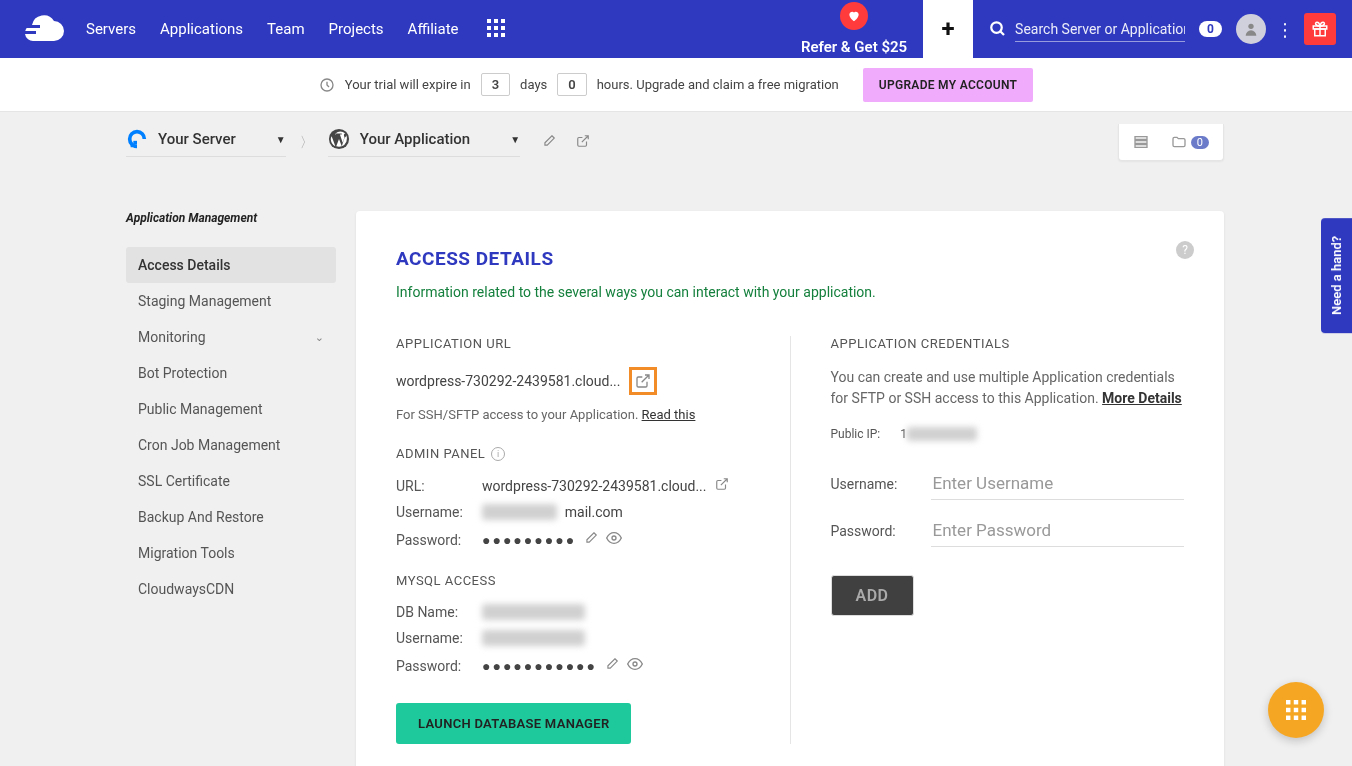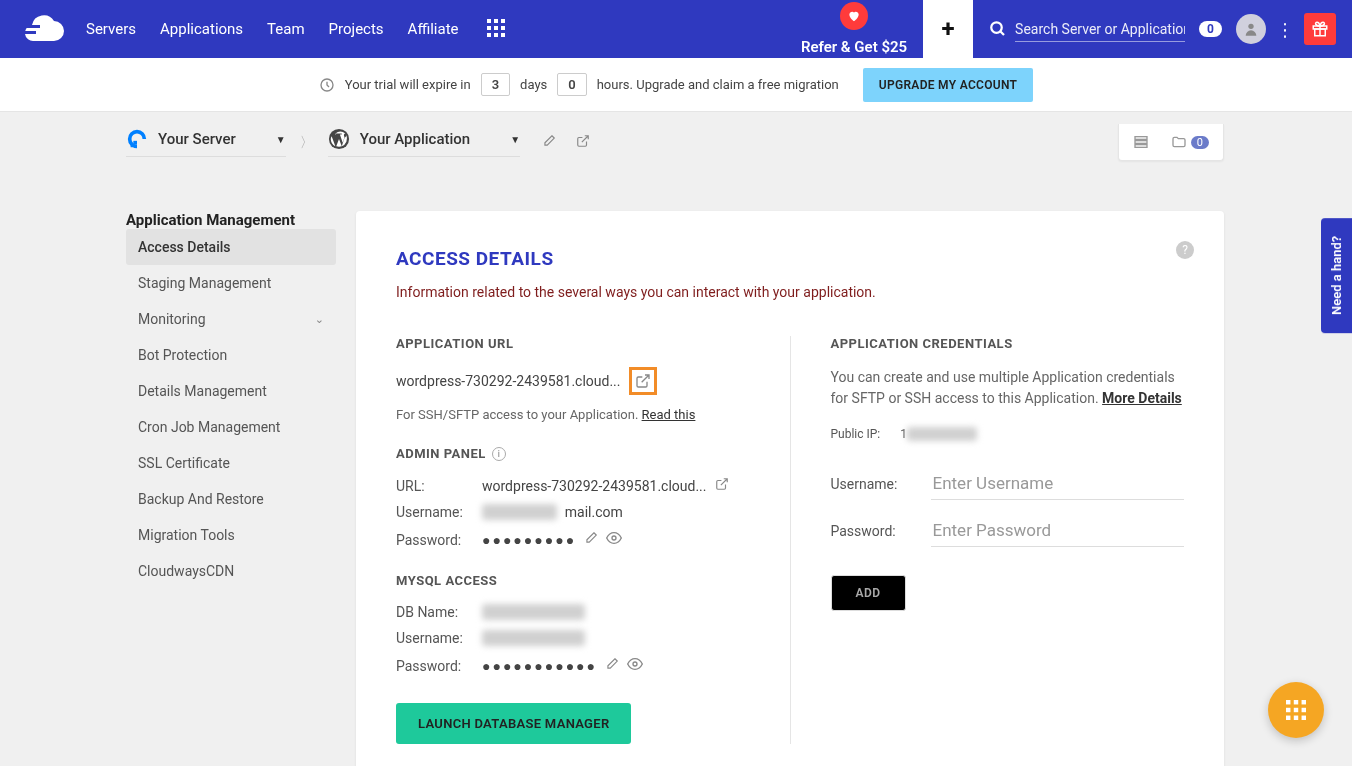--- a/index.html
+++ b/index.html
@@ -20,74 +20,74 @@
 .search-input { background: transparent; border: none; border-bottom: 1px solid rgba(255,255,255,0.5); color: #fff; font-size: 14px; width: 170px; padding: 4px 0; }
 .search-input::placeholder { color: rgba(255,255,255,0.9); }
 .count-badge { background: #fff; color: #2f39bf; border-radius: 10px; padding: 1px 8px; font-size: 12px; font-weight: bold; margin-left: 6px; }
 .avatar-circle { width: 30px; height: 30px; border-radius: 50%; background: #d0d0dd; display: flex; align-items: center; justify-content: center; margin-left: 14px; cursor: pointer; }
 .menu-dots { margin-left: 10px; cursor: pointer; color: #fff; font-size: 18px; }
 .gift-box { width: 32px; height: 32px; background: #ff3b3b; border-radius: 3px; display: flex; align-items: center; justify-content: center; margin-left: 10px; cursor: pointer; }
 
 
 .trial-bar { background: #fff; height: 54px; display: flex; align-items: center; justify-content: center; gap: 10px; border-bottom: 1px solid #e5e5e5; font-size: 13px; color: #444; }
 .trial-num { border: 1px solid #ccc; padding: 3px 10px; border-radius: 2px; font-weight: 600; }
-.upgrade-btn { background: #7dd3fc; color: #222; border: none; padding: 10px 16px; font-size: 12px; font-weight: 600; border-radius: 2px; cursor: pointer; margin-left: 14px; letter-spacing: 0.3px; }
+.upgrade-btn { background: #f0abfc; color: #222; border: none; padding: 10px 16px; font-size: 12px; font-weight: 600; border-radius: 2px; cursor: pointer; margin-left: 14px; letter-spacing: 0.3px; }
 
 
 .breadcrumb-row { display: flex; align-items: center; padding: 12px 0 12px 126px; gap: 14px; }
 .bc-item { display: flex; align-items: center; gap: 10px; border-bottom: 1px solid #ddd; padding-bottom: 6px; font-size: 15px; color: #333; font-weight: 500; cursor: pointer; }
 .bc-icon { width: 22px; height: 22px; }
 .bc-caret { font-size: 10px; margin-left: 30px; color: #333; }
 .bc-chev { color: #aaa; font-size: 14px; }
 .bc-edit { color: #888; cursor: pointer; margin-left: 8px; }
 .bc-ext { color: #888; cursor: pointer; margin-left: 6px; }
 .breadcrumb-spacer { flex: 1; }
 .bc-right-box { background: #fff; border: 1px solid #e5e5e5; border-top: none; border-radius: 0 0 4px 4px; padding: 10px 14px; display: flex; gap: 22px; margin-right: 128px; box-shadow: 0 1px 2px rgba(0,0,0,0.05); }
 .bc-mini-icon { color: #999; cursor: pointer; display: flex; align-items: center; gap: 4px;}
 .mini-badge { background: #6b7bc9; color: #fff; border-radius: 8px; padding: 0 6px; font-size: 11px; }
 
 
 .main { display: flex; padding: 0 128px 40px 126px; gap: 20px; align-items: flex-start; margin-top: 38px;}
 .sidebar { width: 210px; flex-shrink: 0; }
-.sidebar h3 { font-size: 15px; font-weight: 700; color: #222; margin-bottom: 0; }
+.sidebar h3 { font-size: 12px; font-weight: 700; color: #222; margin-bottom: 22px; font-style: italic; }
 .side-item { padding: 10px 12px; font-size: 14px; color: #555; cursor: pointer; border-radius: 3px; display: flex; justify-content: space-between; align-items: center; }
 .side-item.active { background: #e2e2e2; color: #333; font-weight: 500; }
 .side-chev { font-size: 11px; color: #888; }
 
 .content { flex: 1; background: #fff; border-radius: 4px; box-shadow: 0 1px 3px rgba(0,0,0,0.08); padding: 36px 40px; position: relative; }
 .page-title { font-size: 19px; font-weight: 700; color: #2f39bf; letter-spacing: 0.5px; margin-bottom: 10px; }
-.page-sub { font-size: 14px; color: #7f1d1d; margin-bottom: 36px; margin-top: 14px; }
+.page-sub { font-size: 14px; color: #15803d; margin-bottom: 36px; margin-top: 14px; }
 .help-icon { position: absolute; top: 30px; right: 30px; width: 18px; height: 18px; border-radius: 50%; background: #ccc; color: #fff; display: flex; align-items: center; justify-content: center; font-size: 12px; cursor: pointer; }
 
 .two-col { display: flex; gap: 40px; }
 .col { flex: 1; }
 .col-divider { width: 1px; background: #e5e5e5; }
 
-.section-label { font-size: 13px; font-weight: 700; color: #555; letter-spacing: 0.5px; margin-bottom: 16px; display: flex; align-items: center; gap: 6px;}
+.section-label { font-size: 13px; font-weight: 400; color: #555; letter-spacing: 0.5px; margin-bottom: 16px; display: flex; align-items: center; gap: 6px;}
 .url-row { display: flex; align-items: center; gap: 8px; margin-bottom: 12px; font-size: 14px; color: #444; }
 .ext-link-box { border: 3px solid #f28c28; padding: 3px; display: inline-flex; }
 .ext-svg { width: 16px; height: 16px; color: #888; }
 .sub-text { font-size: 13px; color: #666; margin-bottom: 24px; }
 .sub-text a { color: #333; text-decoration: underline; cursor: pointer; }
 
 .kv-row { display: flex; align-items: center; margin-bottom: 10px; font-size: 14px; }
 .kv-label { width: 86px; color: #555; }
 .kv-val { color: #444; display: flex; align-items: center; gap: 8px;}
 .redacted { filter: blur(3px); background: #d0d0d0; color: #d0d0d0; border-radius: 3px; padding: 0 20px; user-select: none;}
 .dots { letter-spacing: 2px; font-weight: bold; }
 .row-icon { color: #888; cursor: pointer; }
 
 .cred-text { font-size: 14px; color: #666; line-height: 1.5; margin-bottom: 18px; }
 .cred-text a { color: #333; text-decoration: underline; cursor: pointer; font-weight: 700;}
 .ip-row { display: flex; gap: 20px; font-size: 12px; color: #555; margin-bottom: 26px; }
 .form-row { display: flex; align-items: center; margin-bottom: 14px; }
 .form-label { width: 100px; font-size: 14px; color: #555; }
 .form-input { flex: 1; border: none; border-bottom: 1px solid #ddd; padding: 6px 2px; font-size: 17px; color: #0f172a; outline: none; }
 .form-input::placeholder { color: #999; }
-.add-btn { border: 1px solid #ddd; background: #000000; color: #aaa; padding: 10px 24px; font-size: 12px; font-weight: 600; border-radius: 3px; cursor: pointer; margin-top: 14px; letter-spacing: 0.5px; }
+.add-btn { border: 1px solid #ddd; background: #404040; color: #aaa; padding: 10px 24px; font-size: 16px; font-weight: 600; border-radius: 3px; cursor: pointer; margin-top: 14px; letter-spacing: 0.5px; }
 
 .launch-btn { background: #1ec99b; border: none; color: #222; padding: 13px 22px; font-size: 13px; font-weight: 600; border-radius: 3px; cursor: pointer; margin-top: 18px; letter-spacing: 0.3px; }
 
 
 .help-tab { position: fixed; right: 0; top: 218px; background: #2f39bf; color: #fff; padding: 18px 8px; writing-mode: vertical-rl; transform: rotate(180deg); border-radius: 0 4px 4px 0; font-size: 13px; font-weight: 600; cursor: pointer; }
 .fab { position: fixed; right: 28px; bottom: 28px; width: 56px; height: 56px; border-radius: 50%; background: #f5a623; display: flex; align-items: center; justify-content: center; cursor: pointer; box-shadow: 0 3px 10px rgba(0,0,0,0.2); }
 
 .info-circle { width: 14px; height: 14px; border: 1px solid #aaa; border-radius: 50%; display: inline-flex; align-items: center; justify-content: center; font-size: 9px; color: #aaa; }
 </style>
 </head>
@@ -227,21 +227,21 @@
           <span>Staging Management</span>
         </div>
         <div class="side-item">
           <span>Monitoring</span>
           <span class="side-chev">⌄</span>
         </div>
         <div class="side-item">
           <span>Bot Protection</span>
         </div>
         <div class="side-item">
-          <span>Details Management</span>
+          <span>Public Management</span>
         </div>
         <div class="side-item">
           <span>Cron Job Management</span>
         </div>
         <div class="side-item">
           <span>SSL Certificate</span>
         </div>
         <div class="side-item">
           <span>Backup And Restore</span>
         </div>

